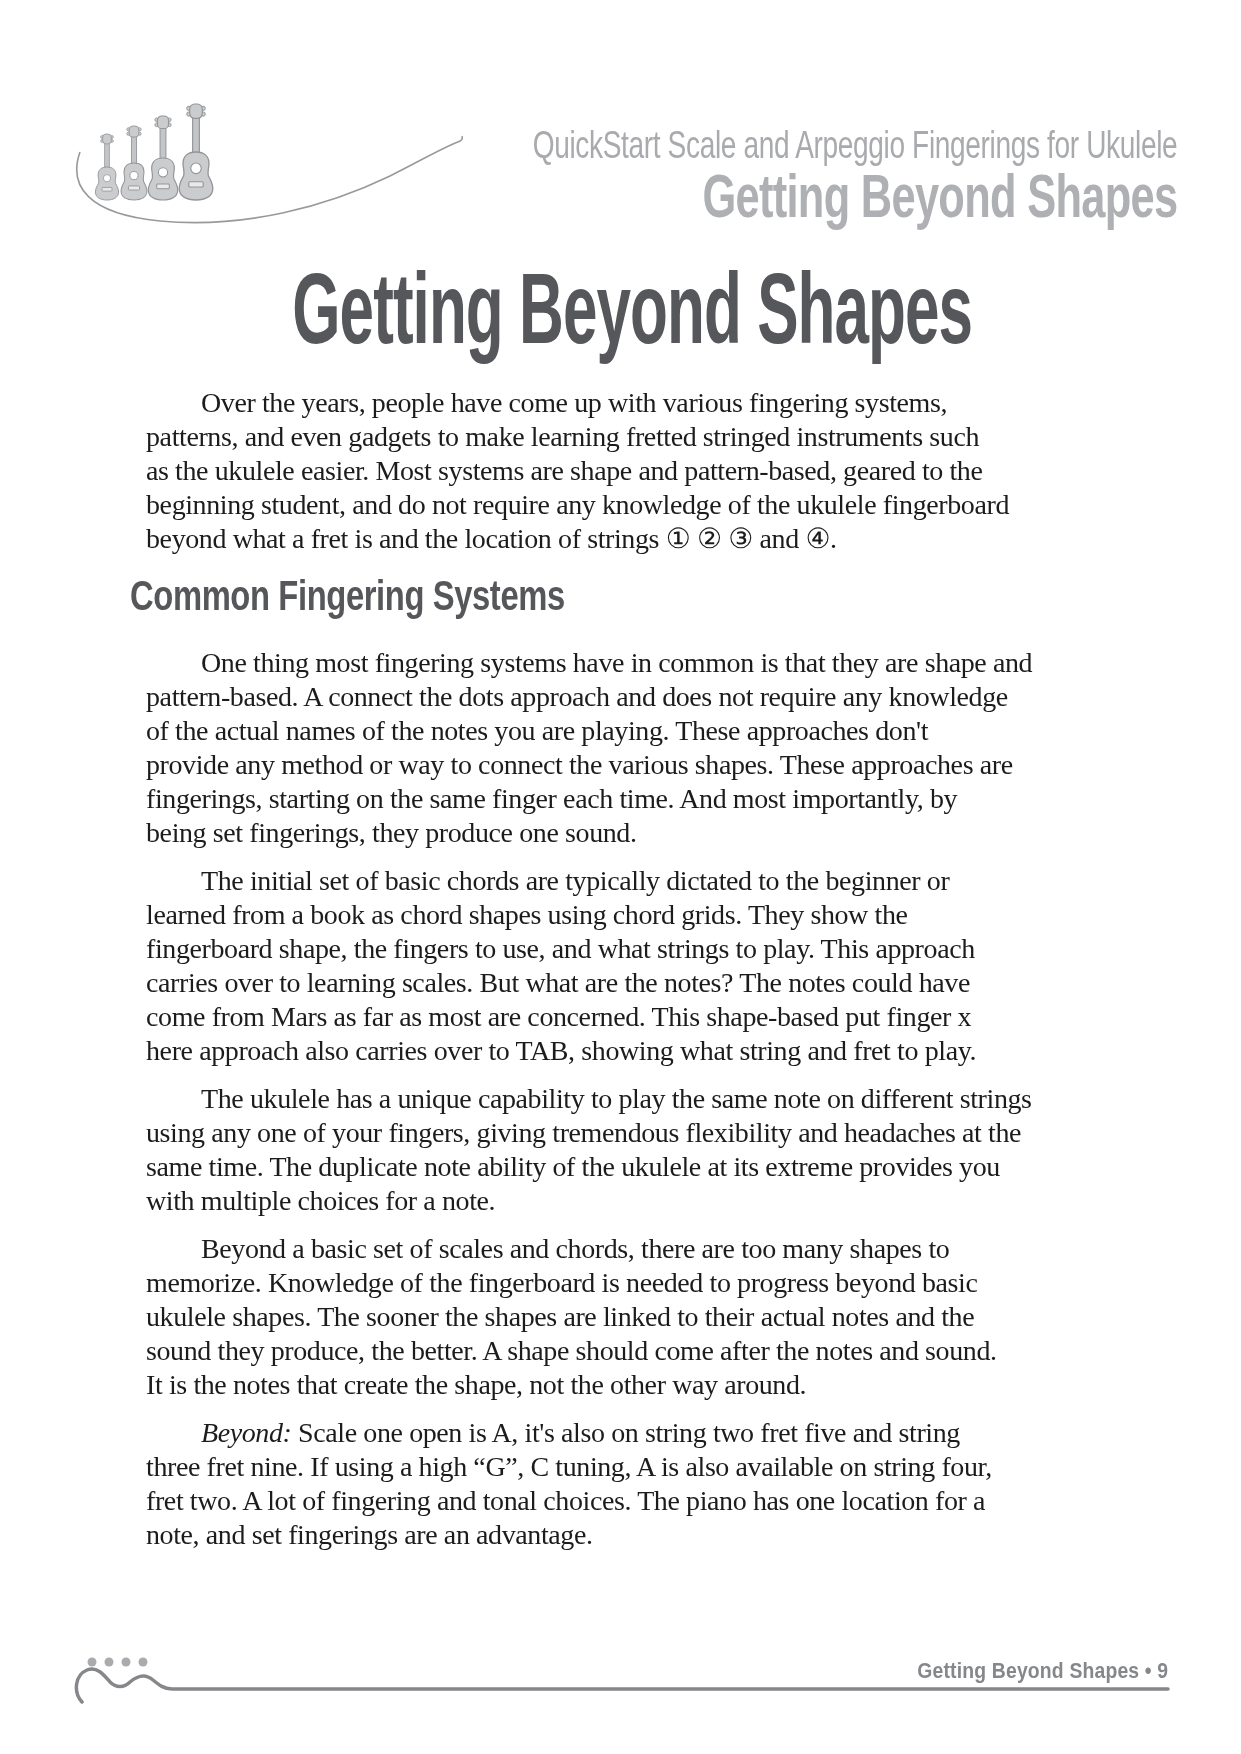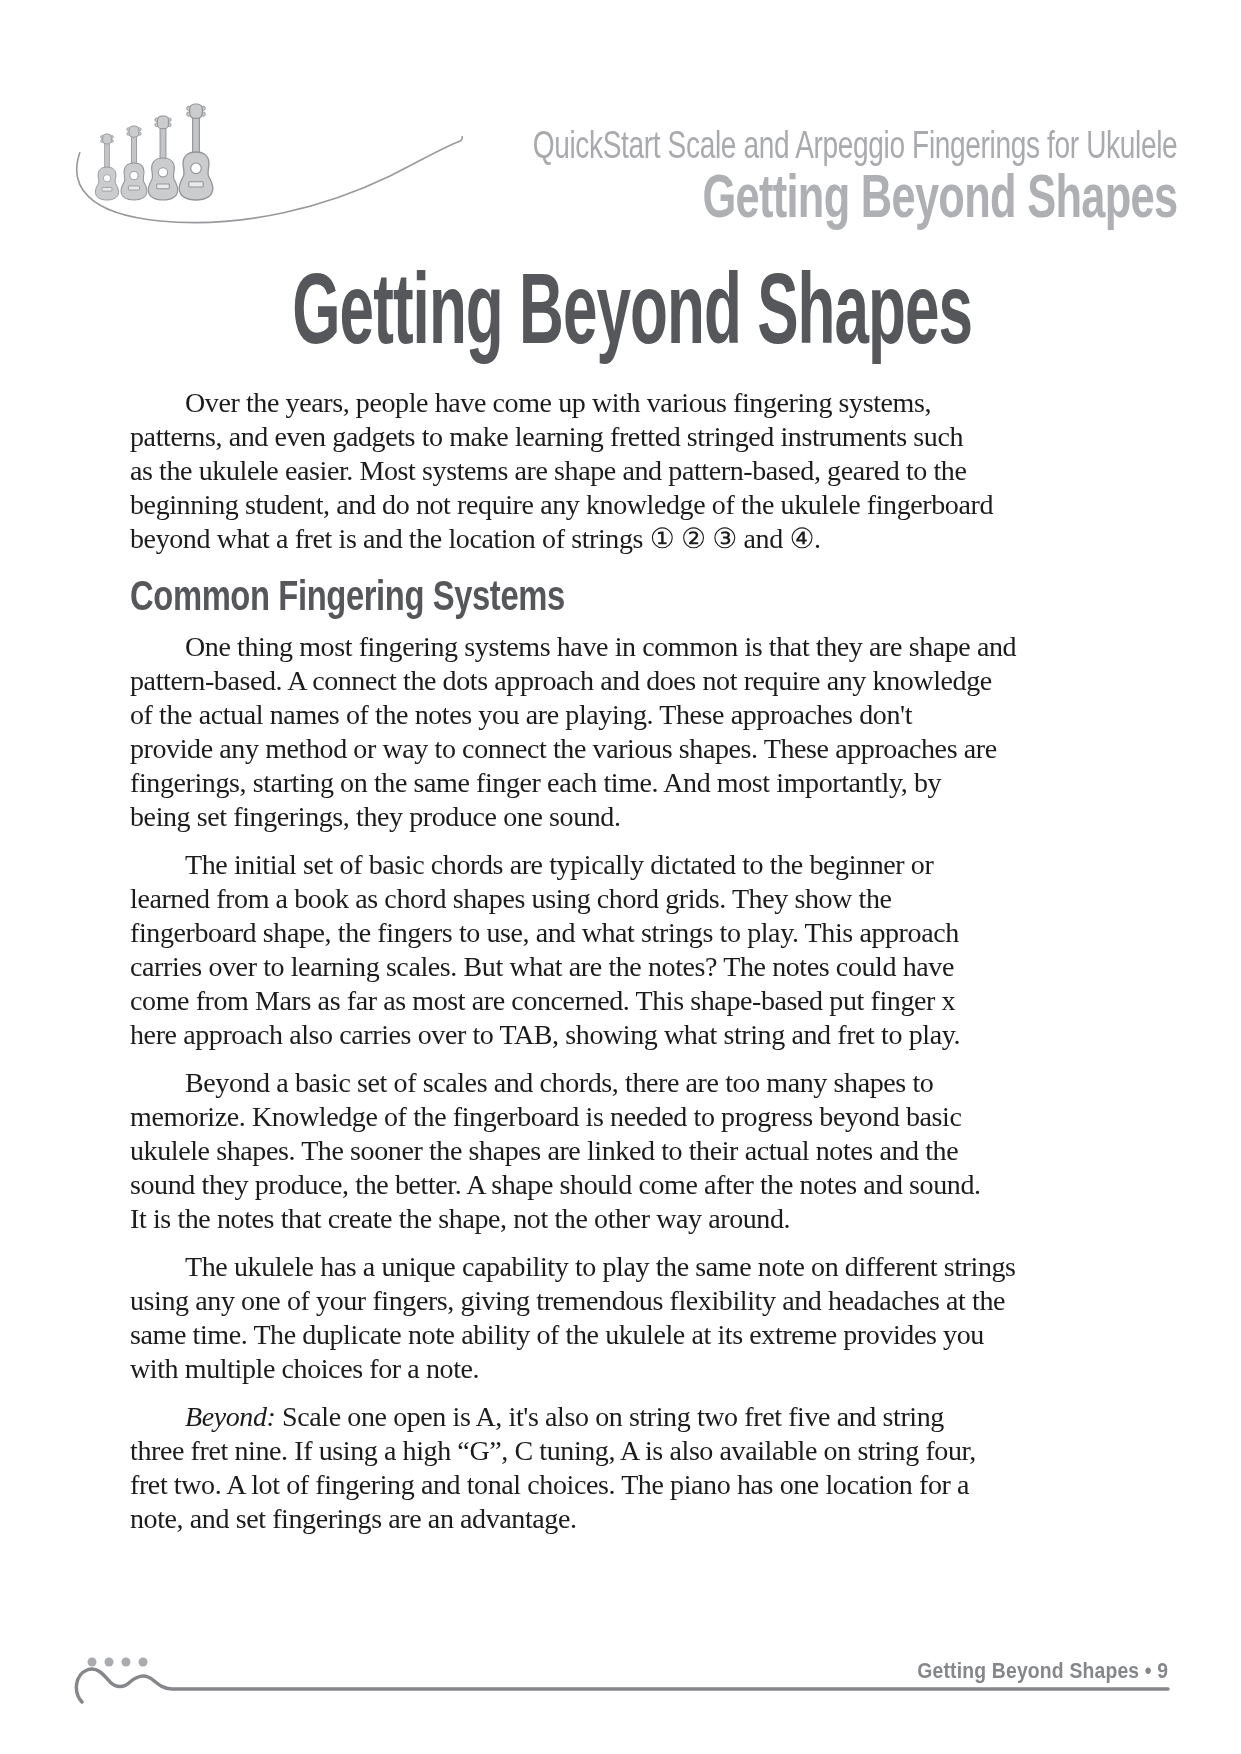--- a/index.html
+++ b/index.html
@@ -37,24 +37,24 @@
     font-size: 100px; font-weight: 700; color: #56575a;
     white-space: nowrap; letter-spacing: -1.5px;
     display: inline-block; transform: scaleX(0.62); transform-origin: center center;
   }
   p.body-par {
     font-family: "Liberation Serif", serif;
     font-size: 28px; line-height: 34px; color: #1c1c1e;
     letter-spacing: -0.4px;
     white-space: pre;
     text-indent: 55px;
-    margin: 0 0 14px 0;
+    margin: 0 0 14px 16px;
   }
   p.intro { margin-top: 18px; }
-  h2.section-heading { margin: 16px 0 4px 0; line-height: 48px; }
+  h2.section-heading { margin: 16px 0 20px 0; line-height: 48px; }
   h2.section-heading span {
     font-family: "Liberation Sans", sans-serif;
     font-size: 42px; font-weight: 700; color: #56575a;
     white-space: nowrap; letter-spacing: -0.5px;
     display: inline-block; transform: scaleX(0.78); transform-origin: left center;
   }
   .example-label { font-style: italic; }
   
   .footer-svg { position: absolute; left: 60px; top: 1638px; }
   .footer-label {
@@ -117,29 +117,29 @@
 of the actual names of the notes you are playing. These approaches don't
 provide any method or way to connect the various shapes. These approaches are
 fingerings, starting on the same finger each time. And most importantly, by
 being set fingerings, they produce one sound.</p>
     <p class="body-par">The initial set of basic chords are typically dictated to the beginner or
 learned from a book as chord shapes using chord grids. They show the
 fingerboard shape, the fingers to use, and what strings to play. This approach
 carries over to learning scales. But what are the notes? The notes could have
 come from Mars as far as most are concerned. This shape-based put finger x
 here approach also carries over to TAB, showing what string and fret to play.</p>
+    <p class="body-par">The ukulele has a unique capability to play the same note on different strings
+using any one of your fingers, giving tremendous flexibility and headaches at the
+same time. The duplicate note ability of the ukulele at its extreme provides you
+with multiple choices for a note.</p>
     <p class="body-par">Beyond a basic set of scales and chords, there are too many shapes to
 memorize. Knowledge of the fingerboard is needed to progress beyond basic
 ukulele shapes. The sooner the shapes are linked to their actual notes and the
 sound they produce, the better. A shape should come after the notes and sound.
 It is the notes that create the shape, not the other way around.</p>
-    <p class="body-par">The ukulele has a unique capability to play the same note on different strings
-using any one of your fingers, giving tremendous flexibility and headaches at the
-same time. The duplicate note ability of the ukulele at its extreme provides you
-with multiple choices for a note.</p>
 
     <p class="body-par"><i class="example-label">Beyond:</i><span> Scale one open is A, it's also on string two fret five and string
 three fret nine. If using a high “G”, C tuning, A is also available on string four,
 fret two. A lot of fingering and tonal choices. The piano has one location for a
 note, and set fingerings are an advantage.</span></p>
   </div>
 
   <svg class="footer-svg" width="1120" height="72" viewBox="0 0 1120 72">
     <g>
       <circle cx="32" cy="24" r="4.5" fill="#a9abae"></circle>

